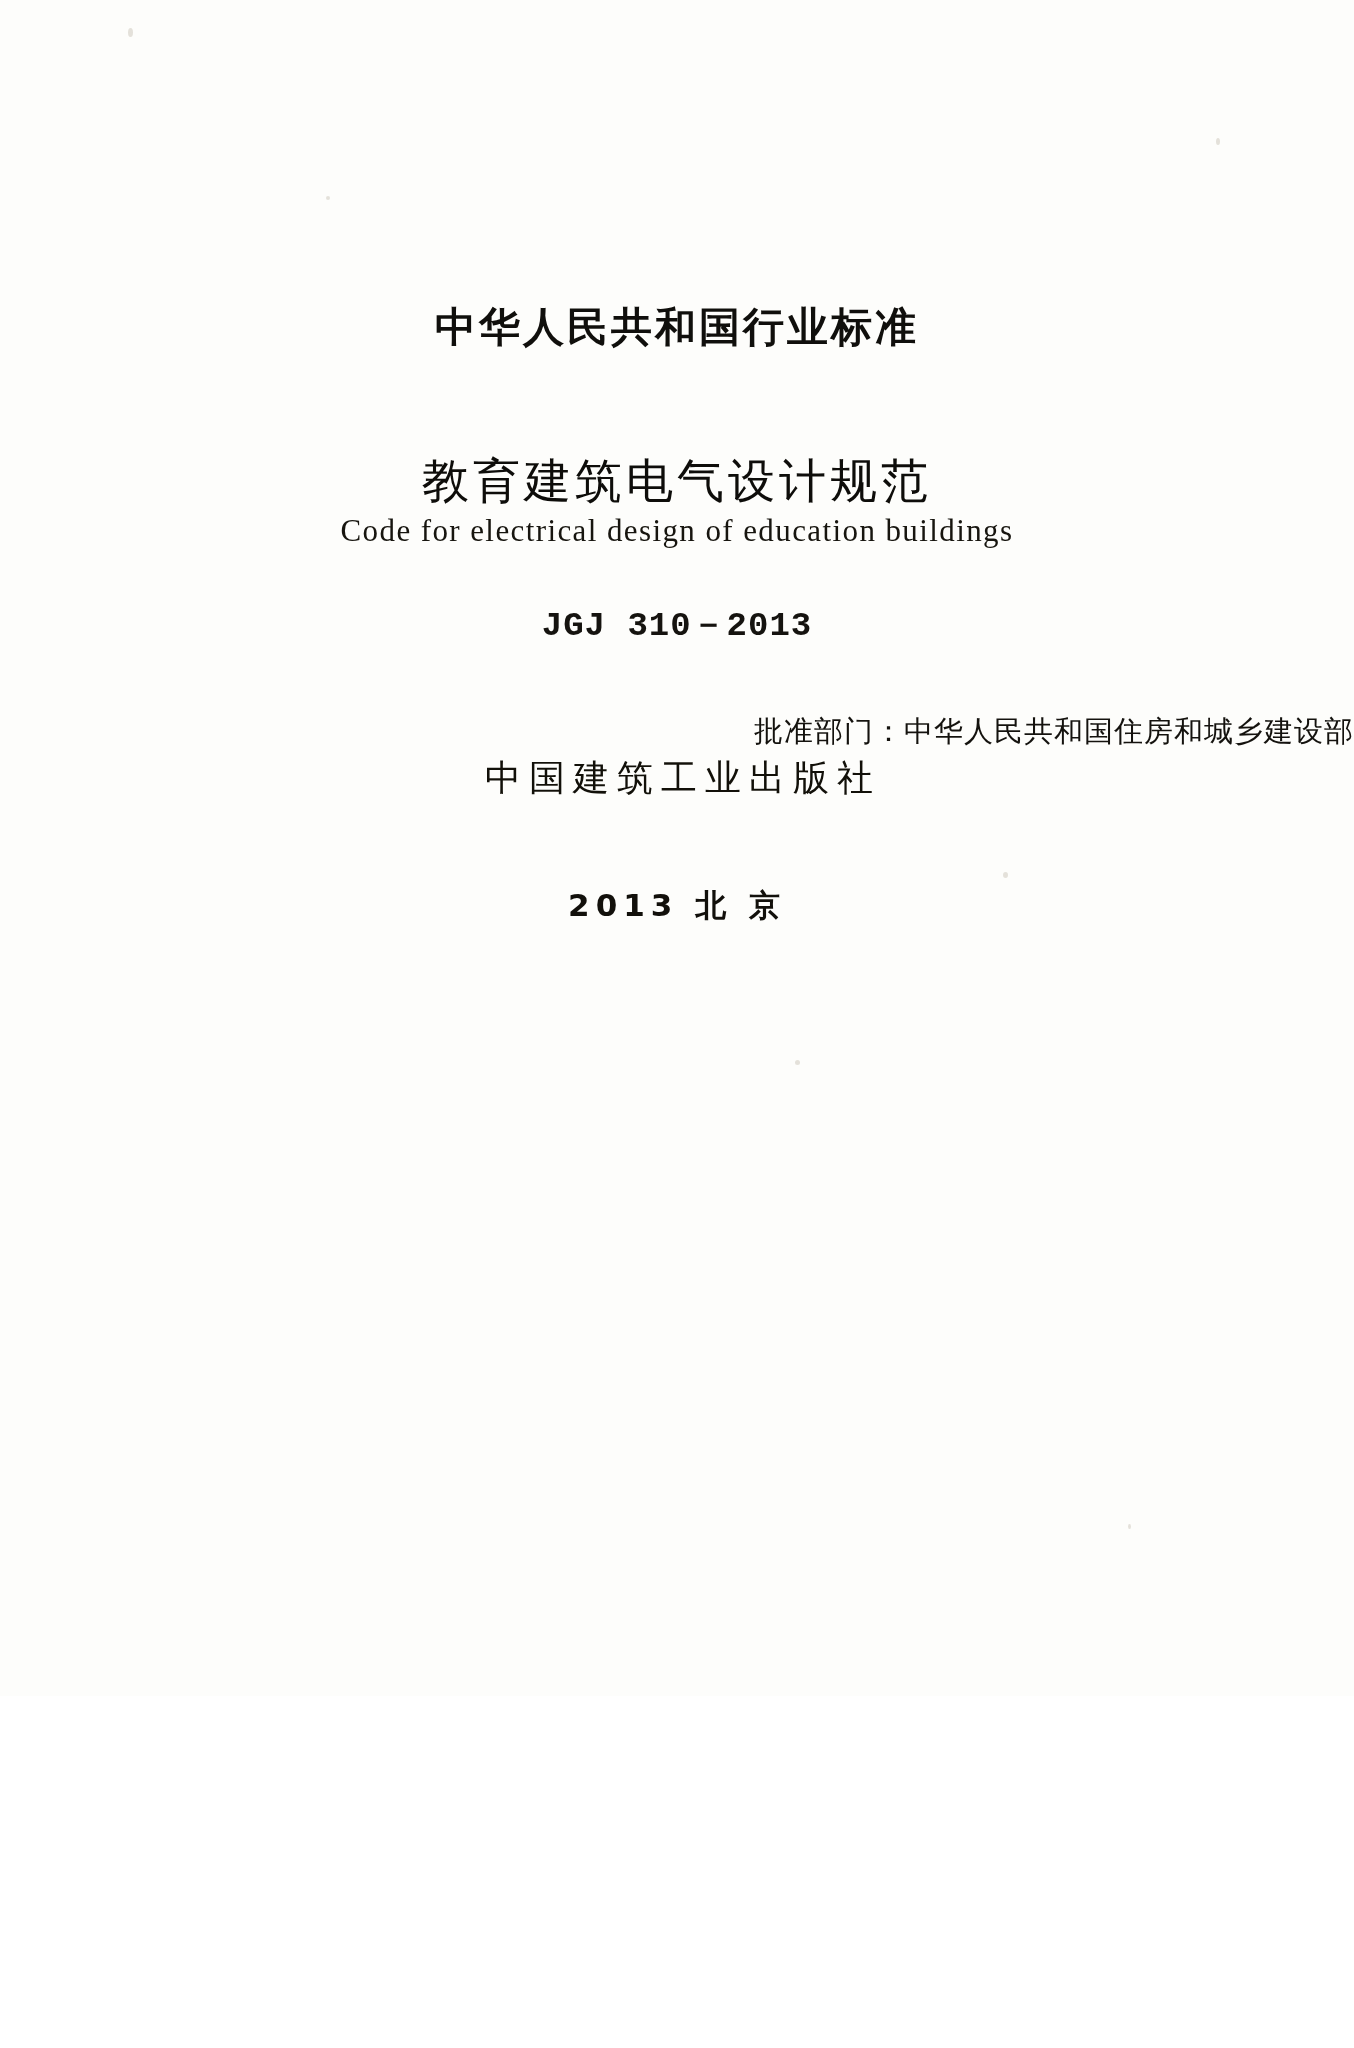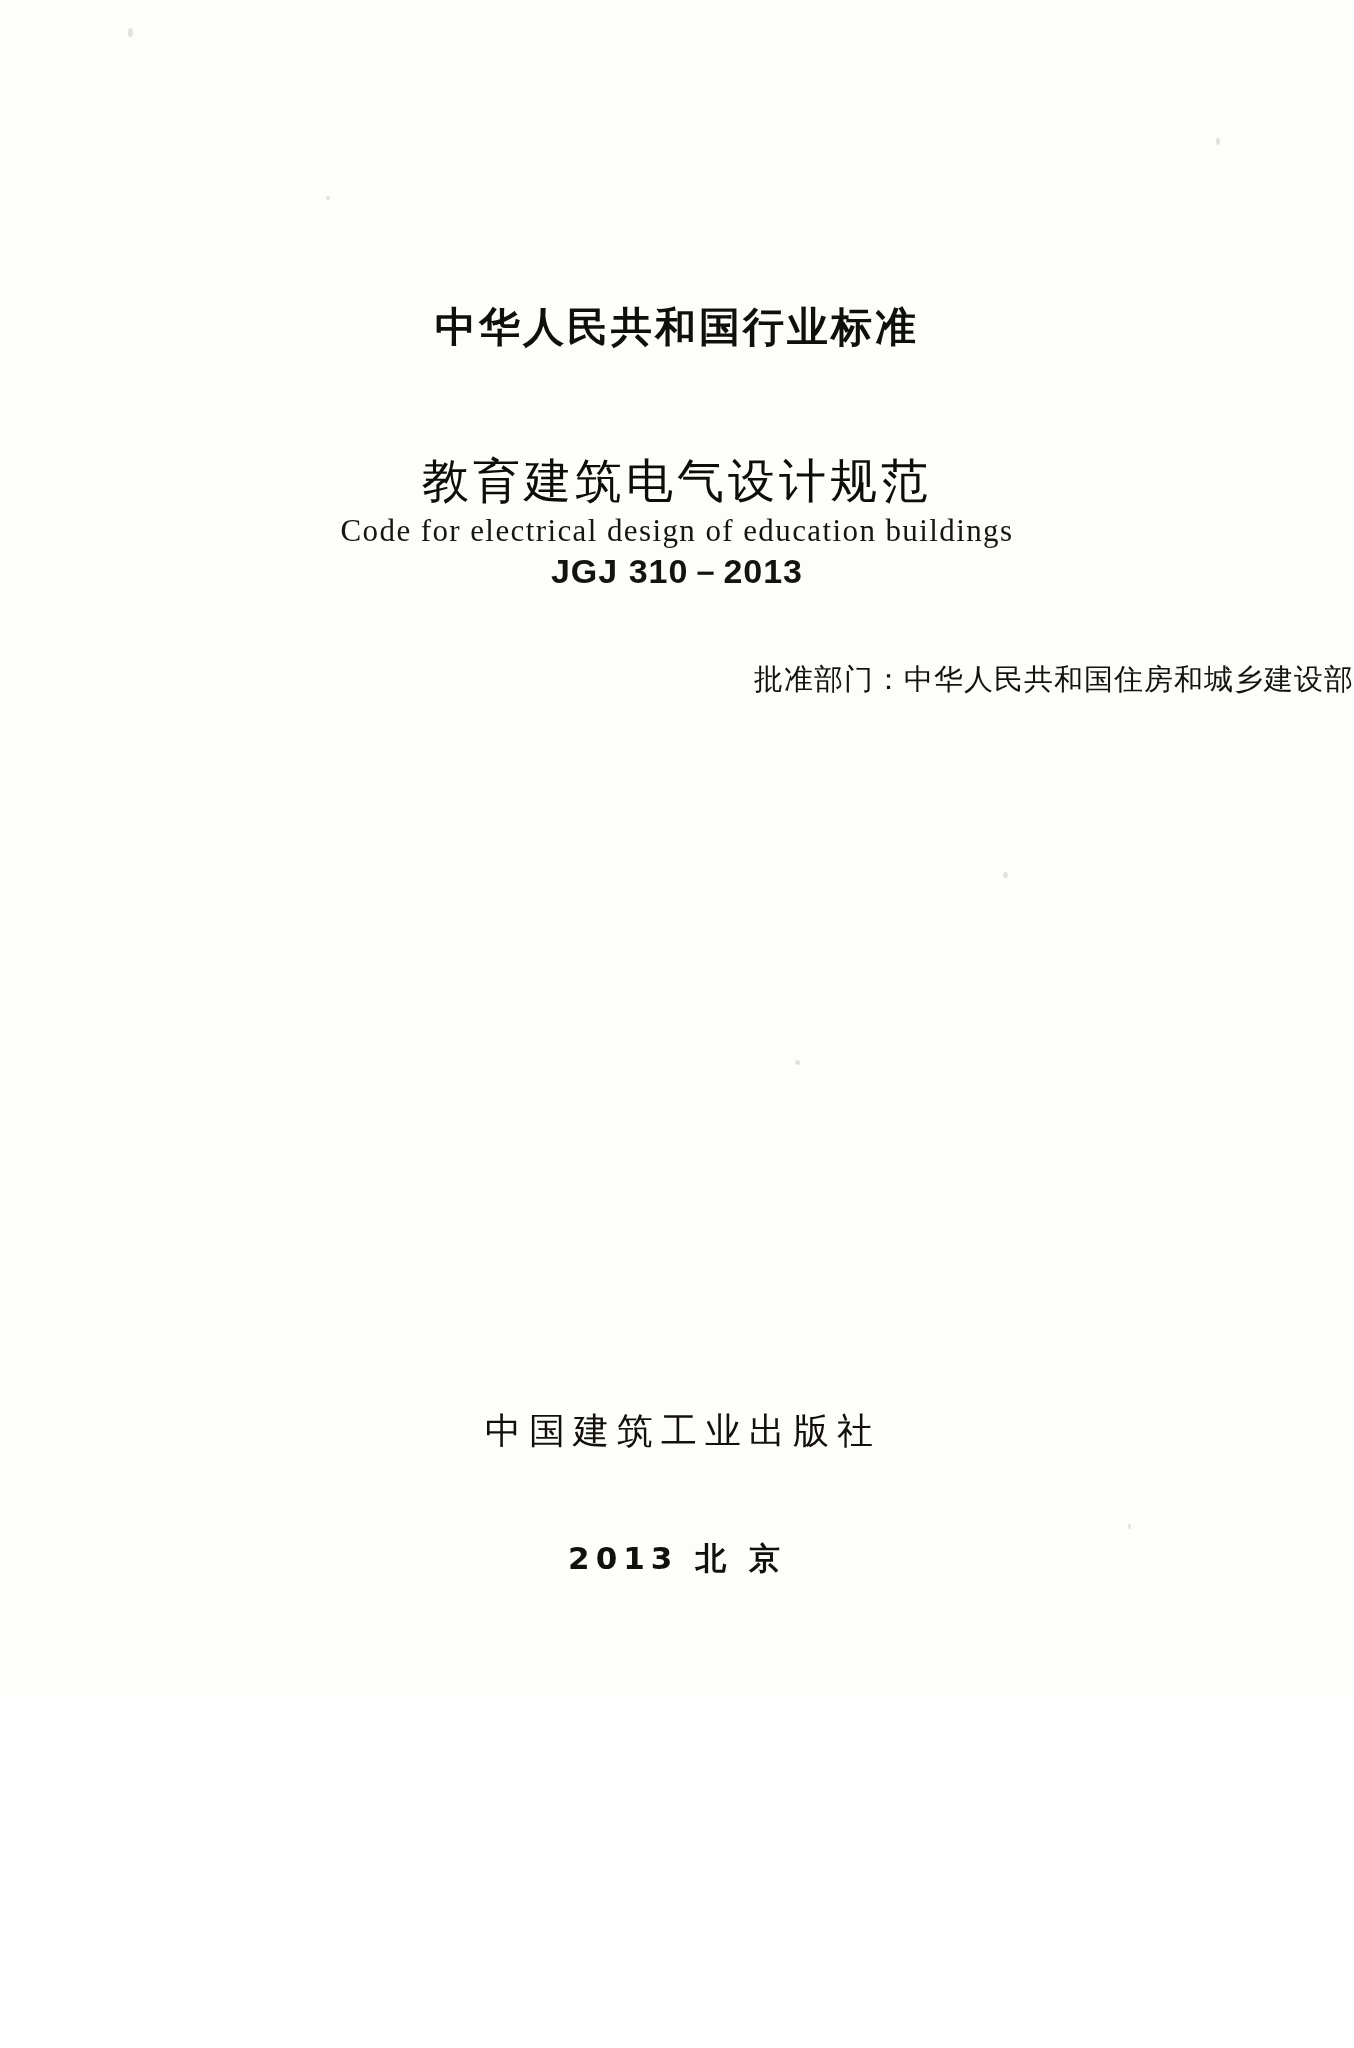--- a/index.html
+++ b/index.html
@@ -50,43 +50,43 @@
   }
   .title-en {
     text-align: center;
     font-family: "Liberation Serif", serif;
     font-size: 31px;
     letter-spacing: 1.4px;
     color: #17150f;
   }
   .code-no {
     text-align: center;
-    font-family: Liberation Sans, sans-serif;
+    font-family: Liberation Mono, monospace;
     font-weight: bold;
     font-size: 34px;
     letter-spacing: 1px;
+    margin-top: 52px;
   }
   .meta {
     margin-top: 62px;
     text-align: right;
   }
   .meta-line {
     font-family: "DejaVu Sans", sans-serif;
     font-size: 29px;
     letter-spacing: 1px;
     line-height: 1.55;
     color: #14120e;
     white-space: pre;
   }
   .publisher {
     text-align: center;
     font-family: "DejaVu Sans", sans-serif;
     font-size: 36px;
     letter-spacing: 8px;
-    margin-top: 705px;
     color: #121009;
     padding-left: 12px;
   }
   .place-year {
     text-align: center;
     font-family: "DejaVu Sans", sans-serif;
     font-weight: bold;
     font-size: 31px;
     letter-spacing: 6px;
     margin-top: 82px;

